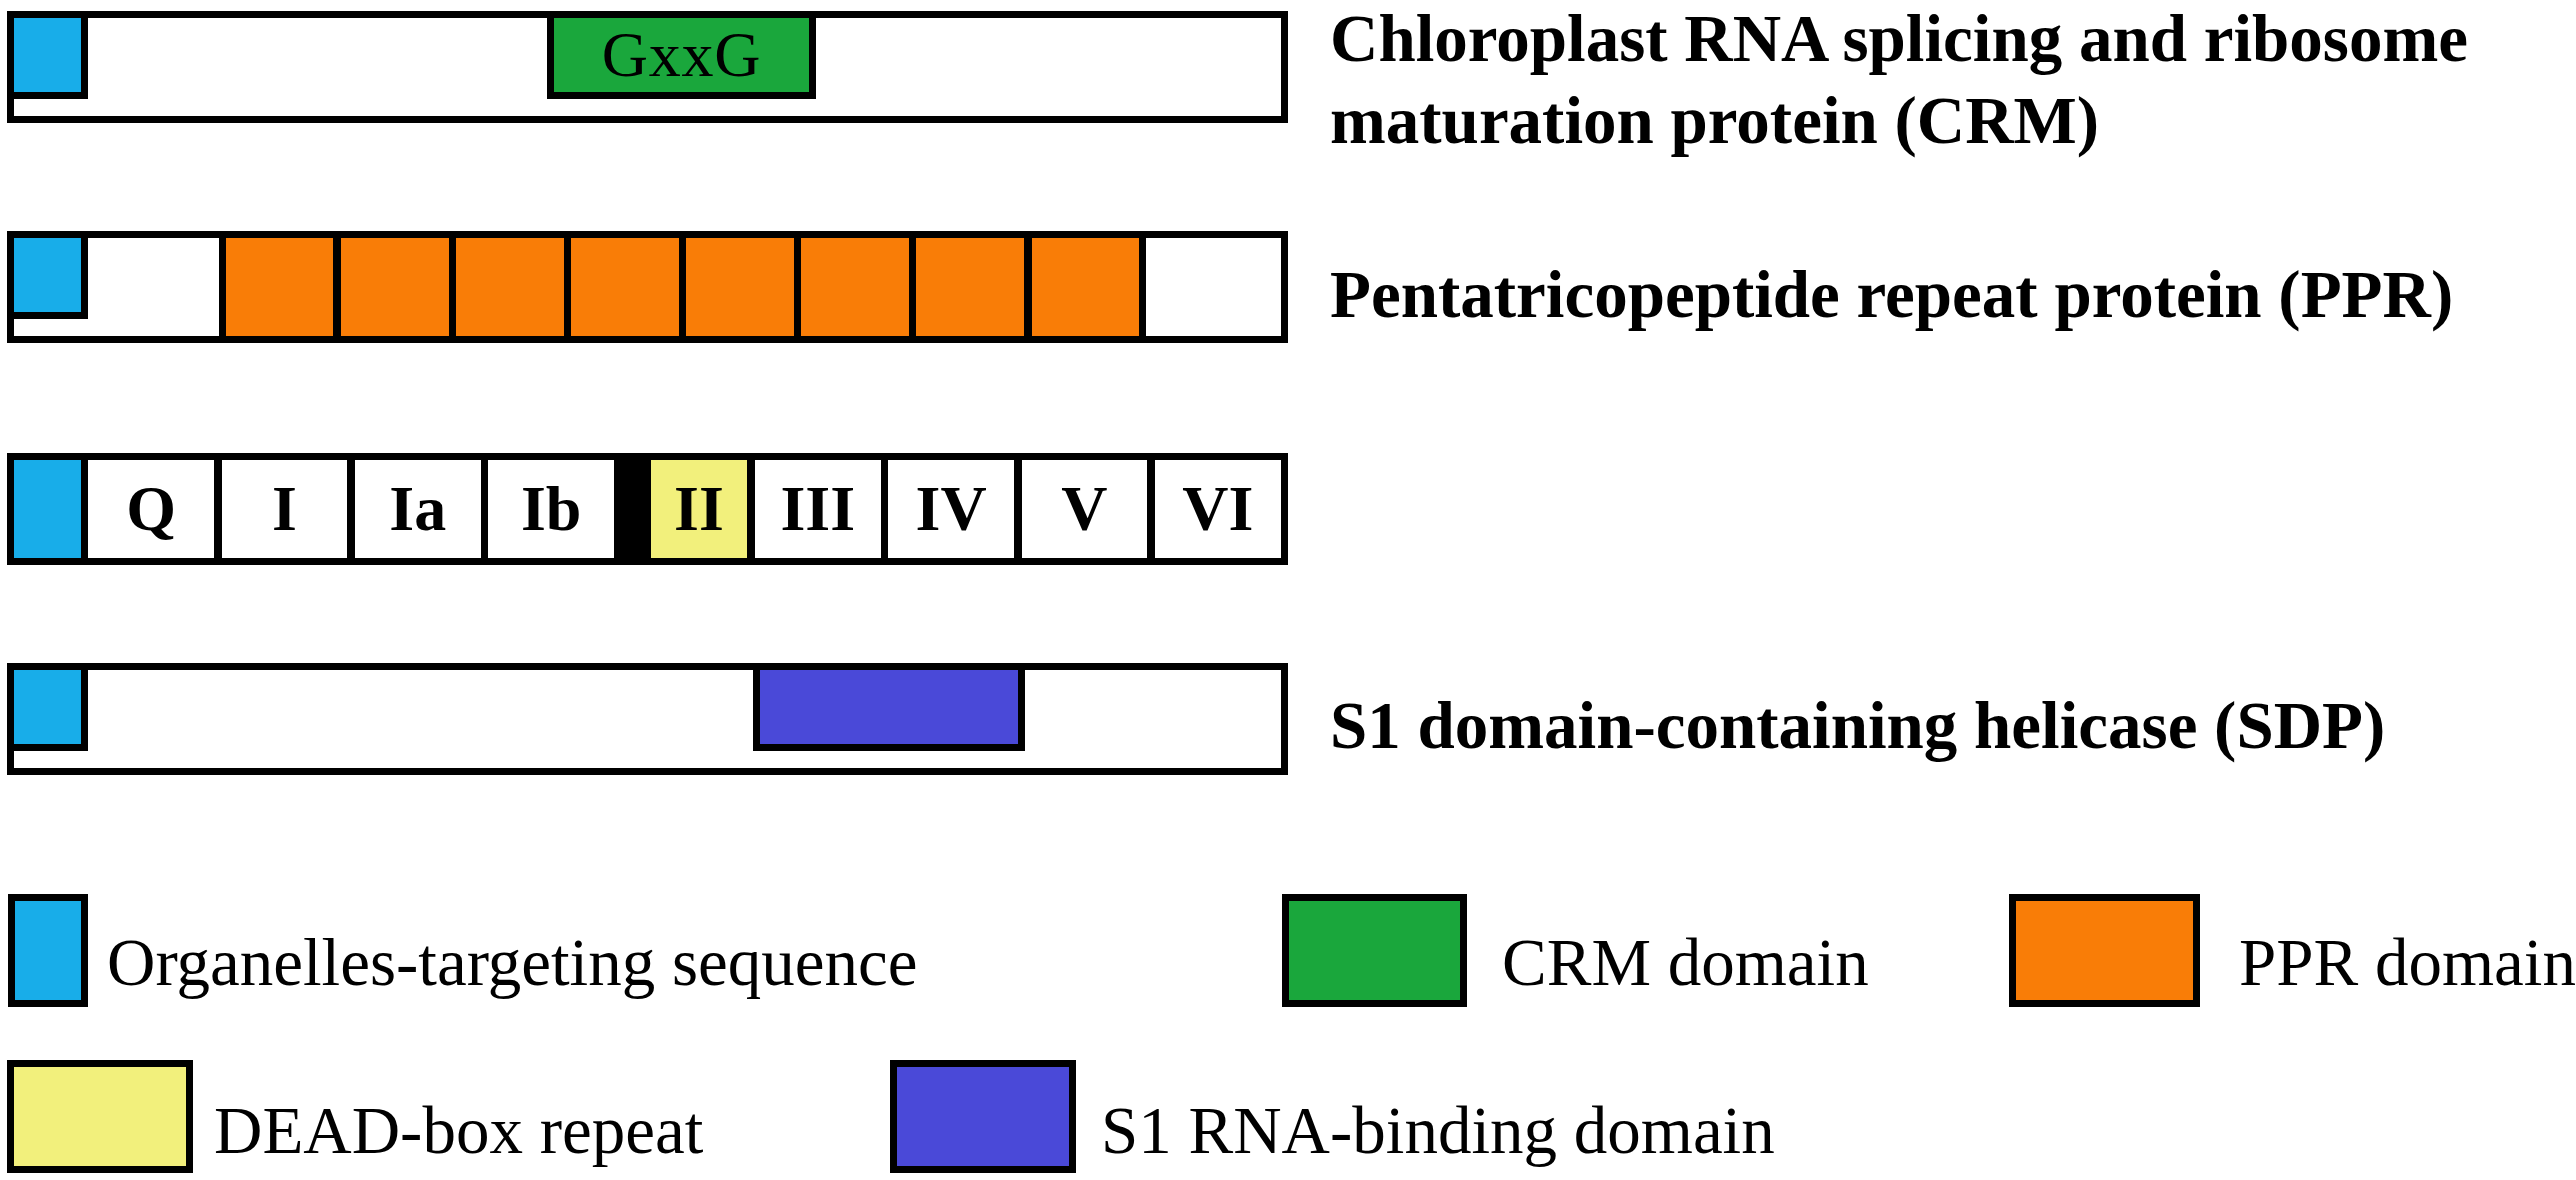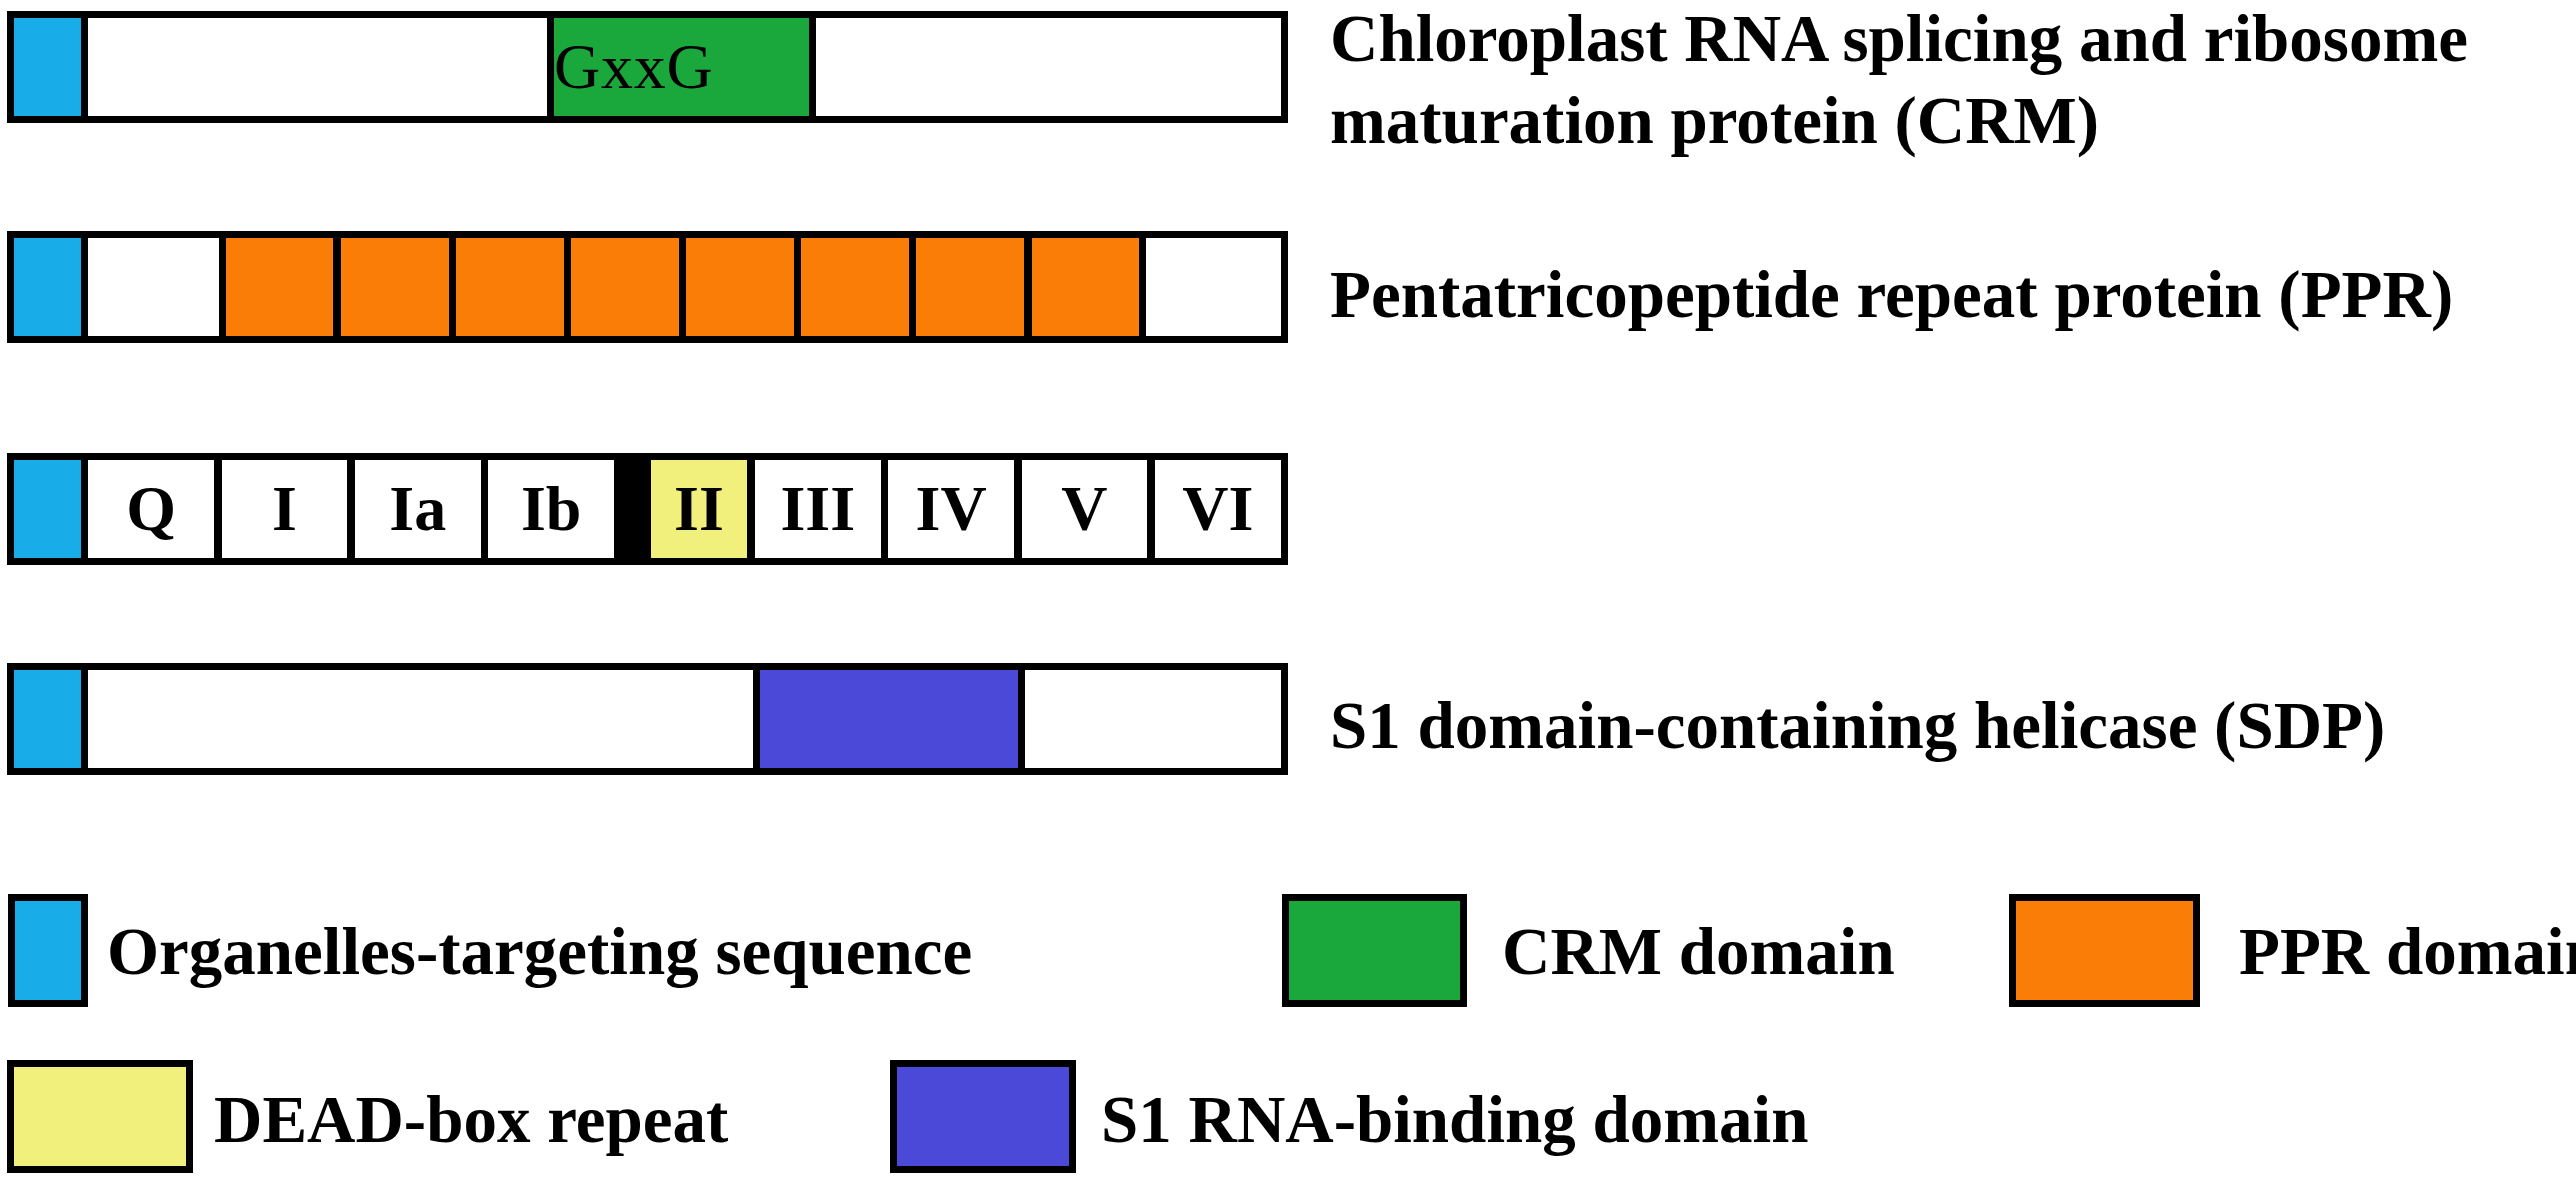--- a/index.html
+++ b/index.html
@@ -19,26 +19,26 @@
     position: absolute;
     left: 6.7px;
     width: 1281px;
     height: 112px;
     border: 7.6px solid var(--outline, #000);
     background: #ffffff;
     box-sizing: border-box;
   }
   .seg {
     position: absolute;
-    height: 112px;
+    height: 88px;
     border: 7.6px solid var(--outline, #000);
     box-sizing: border-box;
     display: flex;
     align-items: center;
-    justify-content: flex-start;
+    justify-content: center;
   }
   .seg.cyan   { left: 6.7px; width: 81px; background: var(--targeting); }
   .seg.green  { background: var(--crm); }
   .seg.purple { background: var(--s1); }
 
   .domain-text {
     font-size: 64px;
     font-weight: normal;
     color: #000;
     letter-spacing: 0.8px;
@@ -98,24 +98,25 @@
   
   .swatch {
     position: absolute;
     height: 113px;
     border: 7.6px solid var(--outline, #000);
     box-sizing: border-box;
   }
   .legend-label {
     position: absolute;
     font-size: 67px;
-    font-weight: bold;
+    font-weight: normal;
     line-height: 84px;
     white-space: nowrap;
     color: #000;
+    margin-top: 11px;
   }
 </style>
 </head>
 <body>
 
 <div class="figure">
 
   <div class="bar" style="top:11px"></div>
   <div class="seg cyan" style="top:11px"></div>
   <div class="seg green" style="top:11px; left:547px; width:269px">

